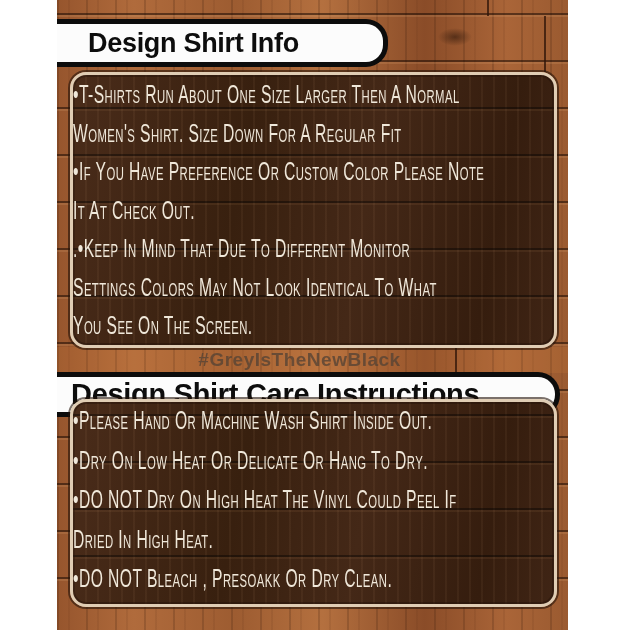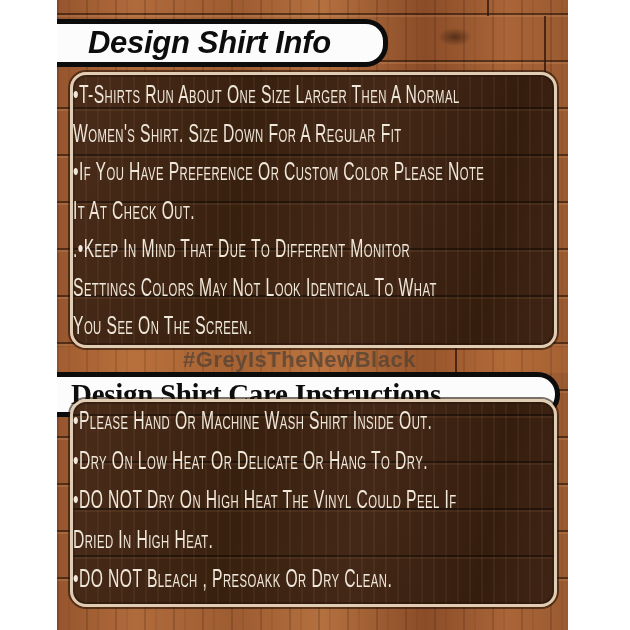--- a/index.html
+++ b/index.html
@@ -48,22 +48,22 @@
     position: absolute; left: 57px;
     background: #fcfcfc;
     border: 5px solid #0c0c0c; border-left: none;
     border-radius: 0 22px 22px 0;
     box-sizing: border-box;
     display: flex; align-items: center;
     color: #0d0d0d; font-weight: 700;
   }
   .header-info  { top: 19px;  width: 331px; height: 48px; padding-left: 31px; }
   .header-care  { top: 372px; width: 503px; height: 45px; padding-left: 14px; }
-  .header-info  .header-label { font-size: 31px; letter-spacing: -0.3px; white-space: nowrap; font-style: italic; }
-  .header-care  .header-label { font-size: 29px; letter-spacing: -0.3px; white-space: nowrap; font-family: Liberation Serif, serif; }
+  .header-info  .header-label { font-size: 27px; letter-spacing: -0.3px; white-space: nowrap; }
+  .header-care  .header-label { font-size: 29px; letter-spacing: -0.3px; white-space: nowrap; }
 
   
   .panel {
     position: absolute; left: 70px; width: 487px;
     box-sizing: border-box;
     border: 3px solid #e0cdb4;
     border-radius: 16px;
     box-shadow: 0 0 0 2px rgba(35,18,8,0.6), inset 0 0 0 2px rgba(35,18,8,0.45);
     background:
       repeating-linear-gradient(180deg,
@@ -91,21 +91,21 @@
     transform-origin: 0 50%;
   }
   .panel-info .text-line { height: 38.57px; line-height: 38.57px; }
   .panel-care .text-line { height: 39.6px;  line-height: 39.6px; }
 
   
   .watermark {
     position: absolute; left: 57px; top: 346px; width: 511px; height: 27px;
     display: flex; align-items: center; justify-content: center;
     padding-right: 26px; box-sizing: border-box;
-    font-weight: 700; font-size: 22px; letter-spacing: 0.5px;
+    font-weight: 700; font-size: 19px; letter-spacing: 0.5px;
     color: rgba(84,66,52,0.78);
   }
 </style>
 </head>
 <body>
 
 <div class="canvas">
 
   <div class="wood"></div>
   <div class="plank-joint joint-1"></div>

